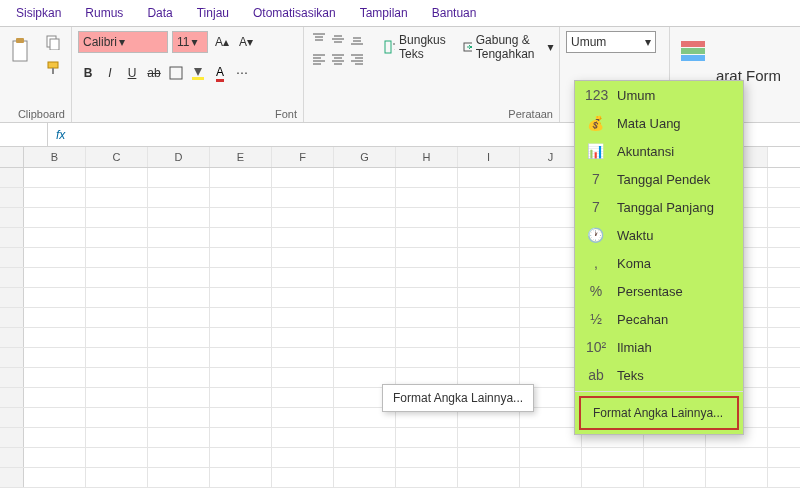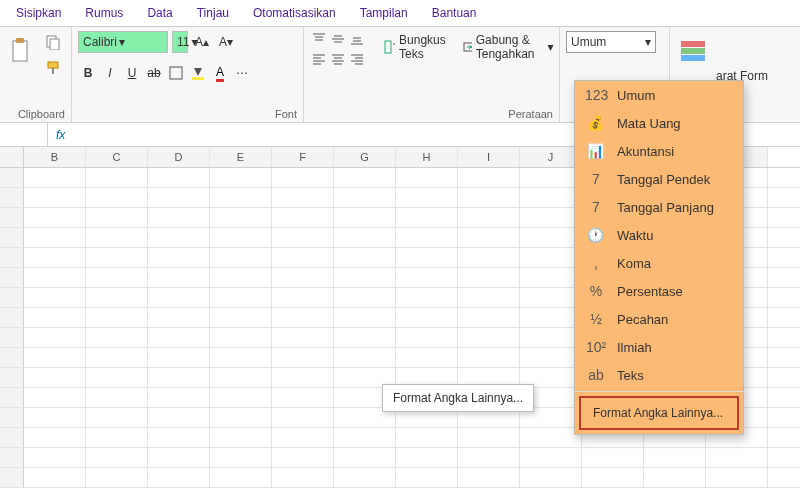--- a/index.html
+++ b/index.html
@@ -9,30 +9,30 @@
 .tab.active{font-weight:600;border-bottom:3px solid #107C41;color:#107C41}
 .app-link{margin-left:auto;padding:6px 10px;color:#222}
 .ribbon{display:flex;background:#f7f7f7;border-bottom:1px solid #d0d0d0;height:96px}
 .group{display:flex;flex-direction:column;border-right:1px solid #d8d8d8;padding:4px 6px 2px}
 .group-body{flex:1;display:flex;gap:6px;align-items:flex-start}
 .group-label{text-align:right;font-size:11px;color:#666;padding-top:2px}
 .btncol{display:flex;flex-direction:column;gap:4px;align-items:center}
 .icobtn{width:24px;height:22px;display:flex;align-items:center;justify-content:center;cursor:pointer;border-radius:2px}
 .bigbtn{width:34px;height:40px;display:flex;align-items:center;justify-content:center;cursor:pointer}
 .fontrow{display:flex;gap:4px;align-items:center;margin-bottom:4px}
-.select{background:#86efac;border:1px solid #bbb;height:22px;display:flex;align-items:center;padding:0 4px;cursor:pointer}
+.select{background:#fca5a5;border:1px solid #bbb;height:22px;display:flex;align-items:center;padding:0 4px;cursor:pointer}
 .fontname{width:90px}
-.fontsize{width:16px}
+.fontsize{width:36px}
 .row2{display:flex;gap:2px}
 .mini{width:20px;height:20px;display:flex;align-items:center;justify-content:center;cursor:pointer;font-size:12px}
 .alignrow{display:flex;gap:1px}
 .alignbtn{width:18px;height:16px;display:flex;align-items:center;justify-content:center;cursor:pointer}
 .textbtn{display:flex;align-items:center;gap:4px;padding:2px 4px;cursor:pointer;font-size:12px}
 .numfmt{width:90px;background:#fff;border:1px solid #999;height:22px;display:flex;align-items:center;padding:0 4px;cursor:pointer;justify-content:space-between}
-.dropdown{position:absolute;top:80px;left:574px;width:170px;background:#fdba74;border:1px solid #bbb;box-shadow:2px 4px 10px rgba(0,0,0,.25);z-index:10}
+.dropdown{position:absolute;top:80px;left:574px;width:170px;background:#bef264;border:1px solid #bbb;box-shadow:2px 4px 10px rgba(0,0,0,.25);z-index:10}
 .dd-item{display:flex;align-items:center;gap:10px;padding:6px 10px;cursor:pointer;font-size:13px}
 .dd-ico{width:22px;text-align:center;color:#555;font-size:14px}
 .dd-sep{border-top:1px solid #ddd;margin:2px 0}
 .dd-more{padding:8px 12px;font-size:12px;cursor:pointer;border:2px solid #c0392b;margin:4px}
 .tooltip{position:absolute;top:384px;left:382px;background:#fff;border:1px solid #bbb;padding:6px 10px;font-size:12px;box-shadow:2px 2px 6px rgba(0,0,0,.2);z-index:5}
 .fxbar{display:flex;align-items:center;border-bottom:1px solid #d0d0d0;height:24px;background:#fff}
 .namebox{width:48px;border-right:1px solid #d0d0d0;height:100%;padding:0 4px}
 .fxlabel{padding:0 8px;font-style:italic;color:#0369a1}
 .grid{position:relative;background:#fff}
 .colheads{display:flex;border-bottom:1px solid #d0d0d0}
@@ -208,21 +208,21 @@
 
   <div class="group" style="flex:1;border-right:none">
     <div class="group-body">
       <div class="bigbtn">
           <svg width="28" height="24">
             <rect x="2" y="2" width="24" height="6" fill="#e57373"></rect>
             <rect x="2" y="9" width="24" height="6" fill="#81c784"></rect>
             <rect x="2" y="16" width="24" height="6" fill="#64b5f6"></rect>
           </svg>
         </div>
-      <div style="font-size:12px;align-self:center">arat Form</div>
+      <div style="font-size:15px;align-self:center">arat Form</div>
     </div>
   </div>
 </div>
 
 <div class="fxbar">
   <div class="namebox"></div>
   <div class="fxlabel">fx</div>
   <div style="flex:1"></div>
 </div>
 

